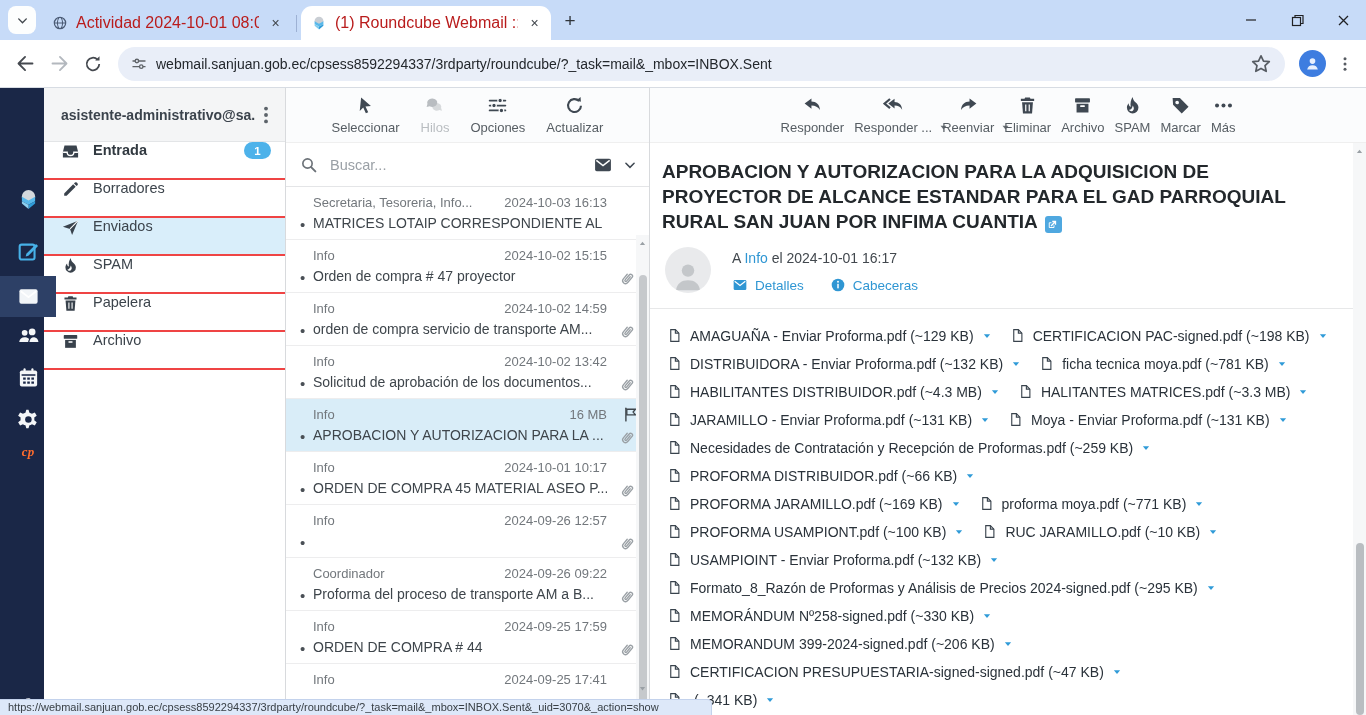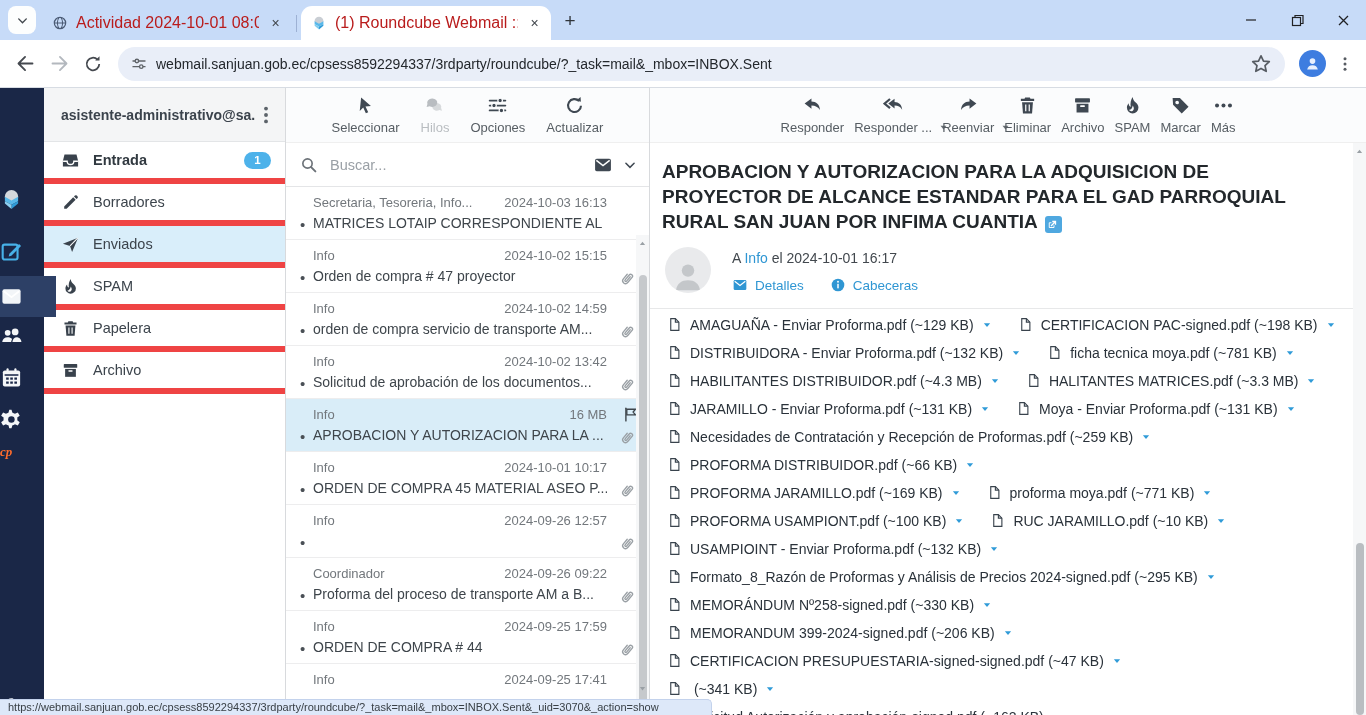--- a/index.html
+++ b/index.html
@@ -33,30 +33,30 @@
   #urltext{font-size:14px;color:#23272c;white-space:nowrap;overflow:hidden;flex:1;margin-left:8px}
   #starbtn{width:24px;height:24px;color:#565b62}
   #profile{width:27px;height:27px;border-radius:50%;background:#3e7de0;color:#fff;display:flex;align-items:center;
            justify-content:center;margin:0 6px}
   #profile .ic{width:17px;height:17px;color:#e8f0fe}
   #menudots{width:26px;height:26px;display:flex;align-items:center;justify-content:center;color:#565b62}
 
   
   #app{position:absolute;top:88px;left:0;right:0;bottom:0;display:flex}
   #rail{width:44px;background:#1a2747;position:relative;flex:none}
-  .ricon{position:absolute;left:0;width:56px;display:flex;color:#f4f6f8}
+  .ricon{position:absolute;left:0;width:56px;display:flex;justify-content:center;color:#f4f6f8}
   .ricon .ic{width:23px;height:23px}
   .ricon.active-block{background:#2d4066;padding:9px 0}
   .cp-text{font-style:italic;font-weight:bold;font-size:13px;color:#ff6c2c;font-family:"Liberation Serif",serif}
 
   #folders{width:241px;border-right:1px solid #d8dadd;background:#fff;flex:none}
   #acct{height:53px;background:#f4f5f6;border-bottom:1px solid #e3e5e7;display:flex;align-items:center;padding:0 8px 0 17px}
   #acctname{flex:1;font-weight:bold;font-size:14px;color:#3b434c;white-space:nowrap;overflow:hidden}
   #acctmenu{width:22px;height:22px;color:#5c636a}
-  .folder{height:36px;display:flex;align-items:center;padding:0 14px 0 17px;border-bottom:6px solid #ef4444;
+  .folder{height:36px;display:flex;align-items:flex-start;padding:0 14px 0 17px;border-bottom:2px solid #ef4444;
           font-size:14.5px;color:#3c444c}
   .folder .ic{width:19px;height:19px;margin-right:13px;color:#39424c}
   .folder.selected{background:#d9eefa}
   .folder.bold{font-weight:bold;color:#313940}
   .badge{margin-left:auto;min-width:15px;padding:0 6px;height:17px;border-radius:9px;background:#4db2ea;color:#fff;
          font-size:11.5px;font-weight:bold;display:flex;align-items:center;justify-content:center}
 
   #list{width:363px;border-right:1px solid #d8dadd;flex:none;display:flex;flex-direction:column;position:relative;background:#fff}
   .toolbar{height:54px;flex:none;display:flex;justify-content:center;align-items:center;background:#fbfcfd;border-bottom:1px solid #efefef}
   #ltoolbar{gap:21px}
@@ -100,21 +100,21 @@
   #avatar{width:46px;height:46px;border-radius:50%;background:#e9eaec;display:flex;align-items:flex-end;justify-content:center;overflow:hidden}
   #avatar .ic{width:34px;height:34px;color:#c4c7ca}
   #smeta{margin-left:21px;padding-top:3px}
   #mline{font-size:14px;color:#42484e}
   .bluelink{color:#2f96d3}
   #alinks{margin-top:11px;display:flex;gap:26px}
   .alink{display:inline-flex;align-items:center;gap:7px;font-size:13.5px;color:#2f96d3}
   .alink .ic{width:16px;height:16px;color:#2f96d3}
   #rdivider{height:1px;background:#e7e8e9;margin-top:15px}
   #atts{margin:7px 0 0 17px}
-  .attrow{height:28px;display:flex;align-items:flex-start;gap:26px;white-space:nowrap}
+  .attrow{height:28px;display:flex;align-items:flex-end;gap:18px;white-space:nowrap}
   .att{display:inline-flex;align-items:center;font-size:14px;color:#2a323a}
   .pdfic{width:15px;height:17px;margin-right:8px;color:#39434d;flex:none}
   .attcaret{width:10px;height:10px;margin-left:8px;color:#2f9bd8}
 
   #statusbar{position:absolute;left:0;bottom:0;width:712px;height:16px;background:#dde8f9;border:1px solid #c3d2ec;
              border-left:none;border-bottom:none;border-radius:0 5px 0 0;font-size:11px;color:#394046;
              line-height:15px;padding:0 8px;box-sizing:border-box;white-space:nowrap;overflow:hidden;z-index:9}
   #blob{position:absolute;left:236px;bottom:0;width:22px;height:12px;background:#8f9499;border-radius:5px 5px 0 0;z-index:8}
 </style>
 </head>

